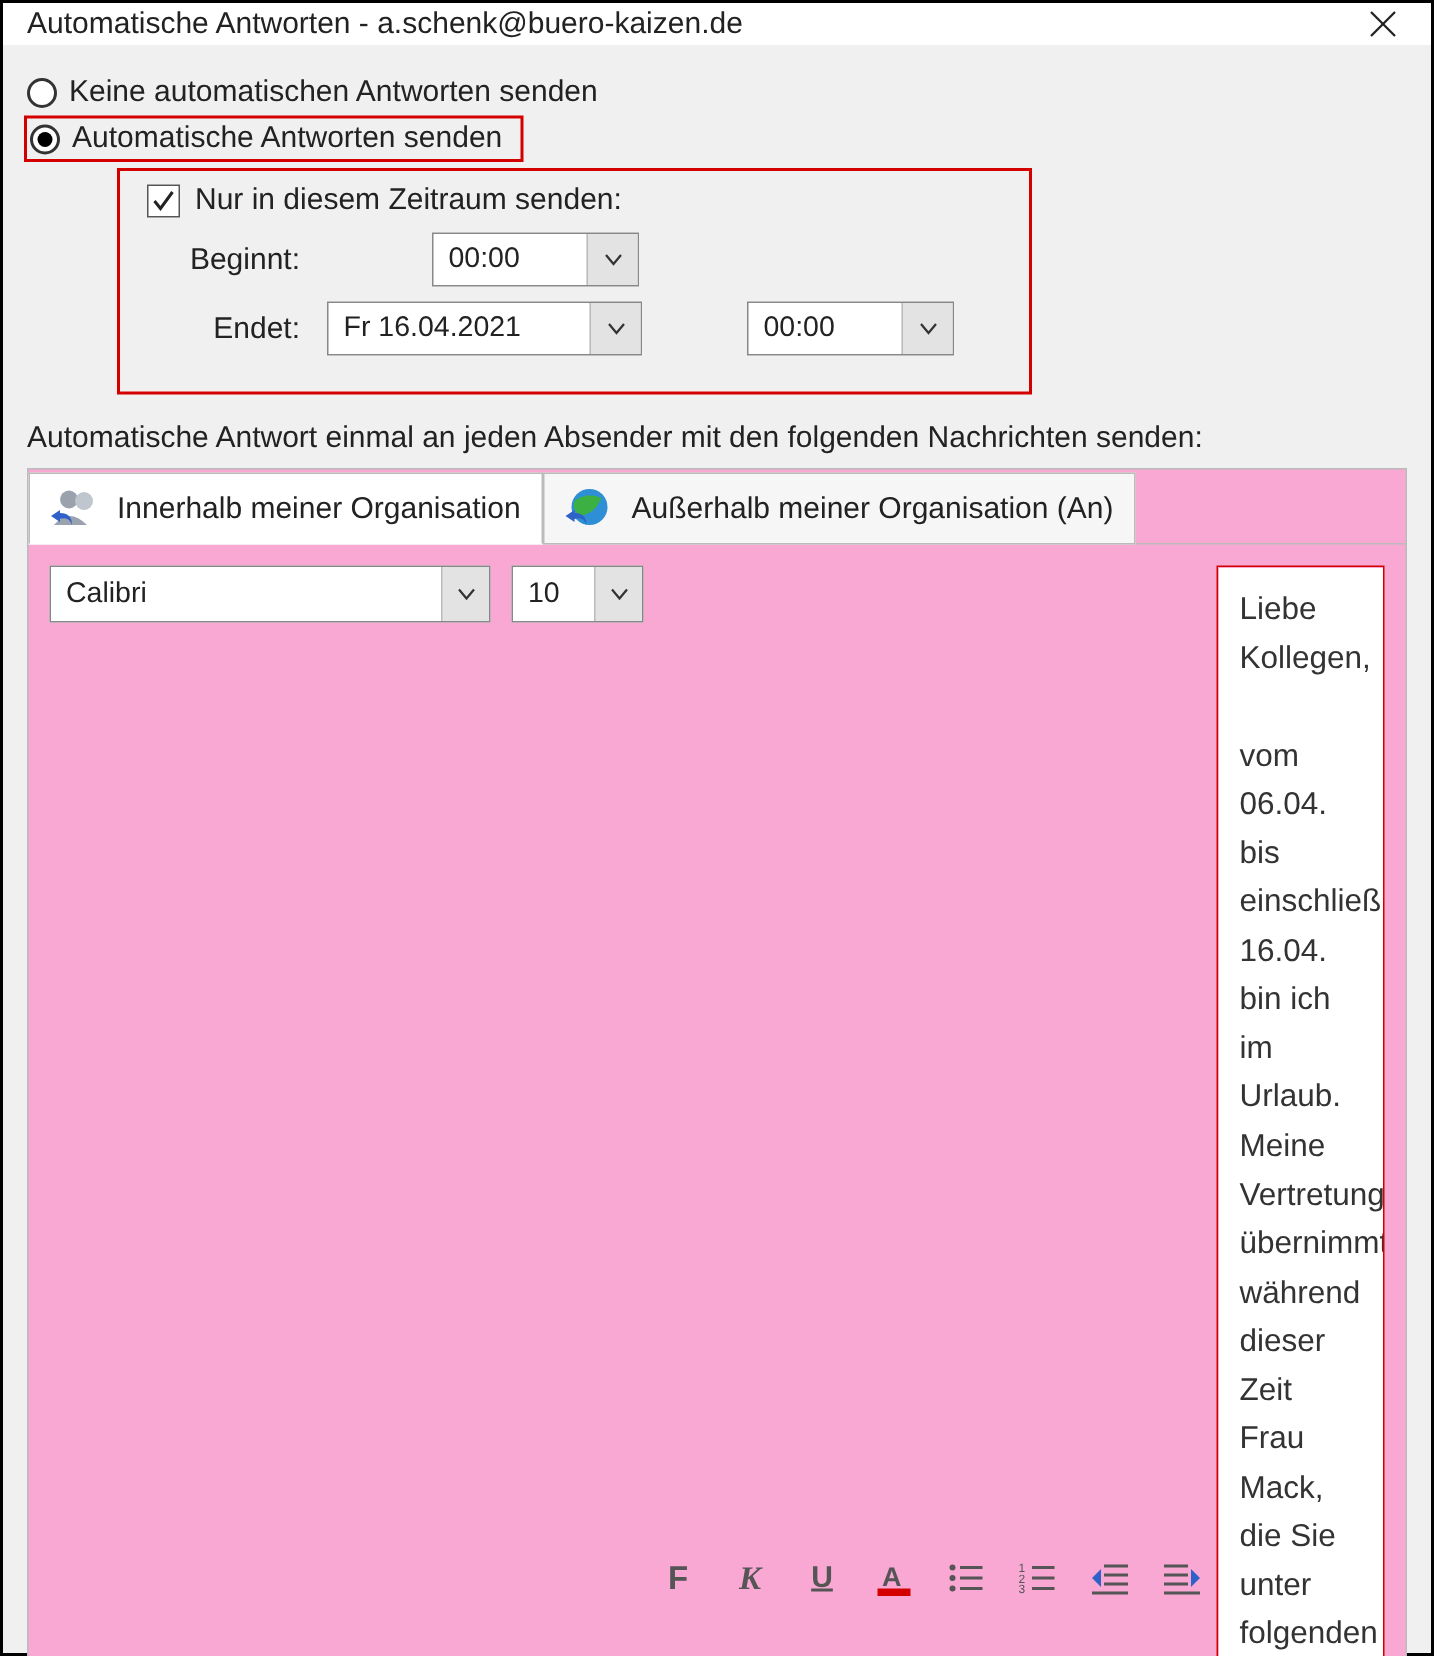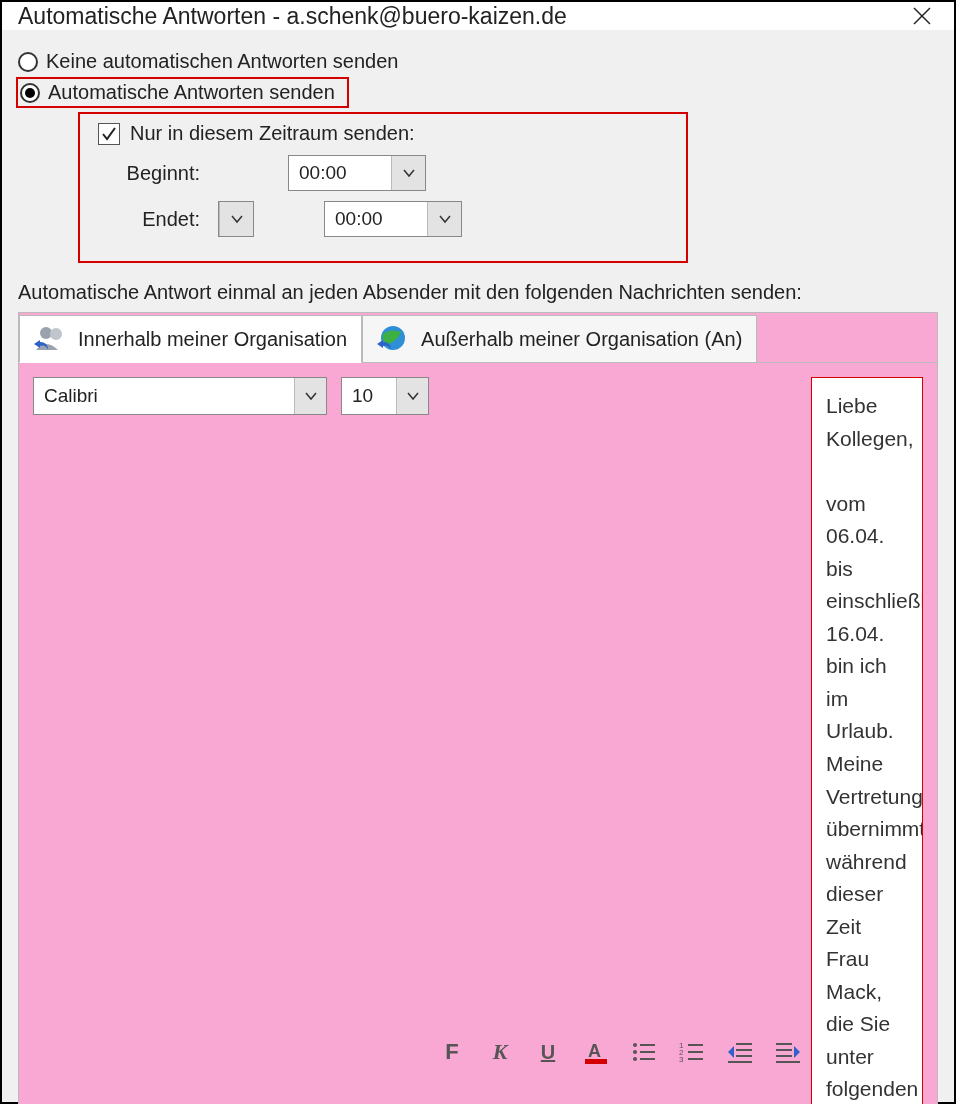--- a/index.html
+++ b/index.html
@@ -20,21 +20,21 @@
     background: #f0f0f0;
     display: flex;
     flex-direction: column;
   }
   .titlebar {
     background: #fff;
     height: 58px;
     display: flex;
     align-items: center;
     padding: 0 14px 0 16px;
-    font-size: 23px;
+    font-size: 20px;
   }
   .titlebar .title { flex: 1; color: #222; }
   .close-btn {
     cursor: pointer;
     font-size: 18px;
     line-height: 1;
     padding: 4px 8px;
   }
   .close-btn svg { display:block; }
   .content {
@@ -298,20 +298,21 @@
             <svg width="14" height="10" viewBox="0 0 14 10">
                 <polyline points="2,2 7,8 12,2" fill="none" stroke="#333" stroke-width="1.5"></polyline>
               </svg>
           </span>
         </span>
       </div>
 
       <div class="datetime-row">
         <span class="dt-label">Endet:</span>
         <span class="combo date">
+          <span class="val">Fr 16.04.2021</span>
           <span class="ddbtn chev">
             <svg width="14" height="10" viewBox="0 0 14 10">
                 <polyline points="2,2 7,8 12,2" fill="none" stroke="#333" stroke-width="1.5"></polyline>
               </svg>
           </span>
         </span>
         <span class="gap"></span>
         <span class="combo time">
           <span class="val">00:00</span>
           <span class="ddbtn chev">

